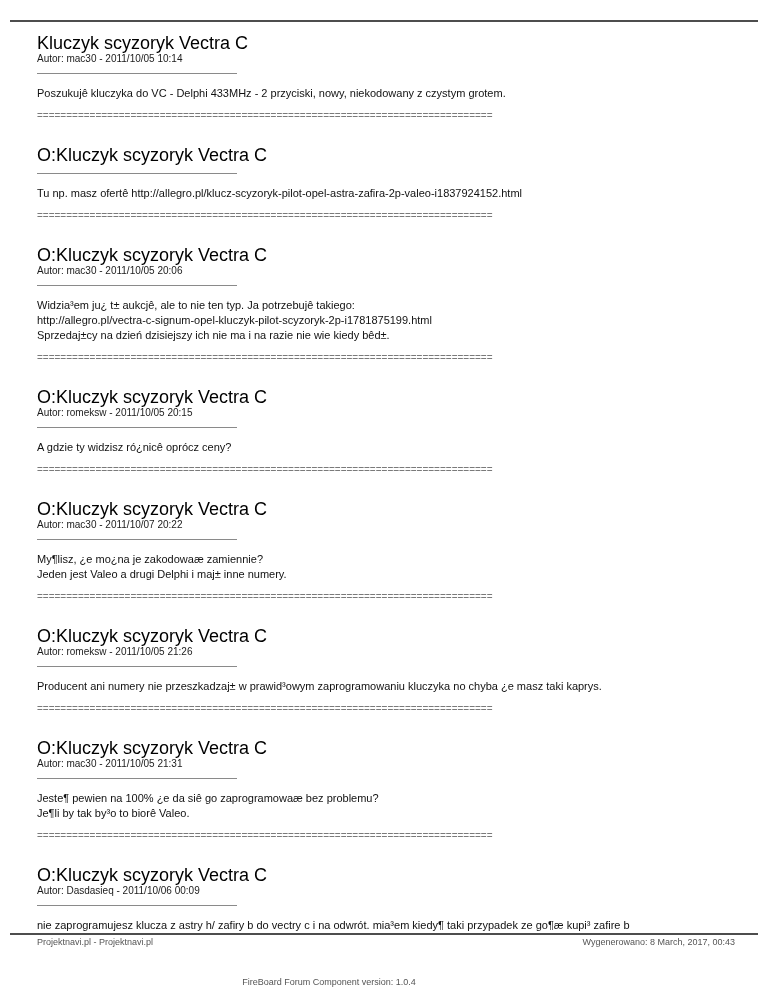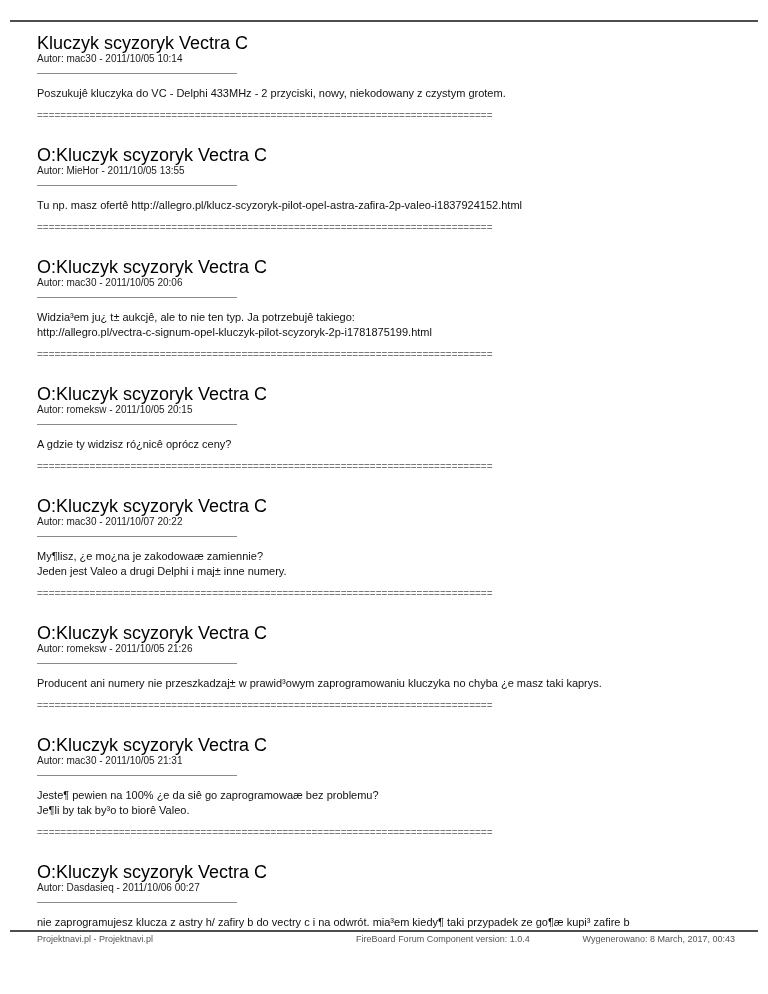--- a/index.html
+++ b/index.html
@@ -59,21 +59,21 @@
     height: 0;
   }
   .page-footer {
     display: flex;
     padding: 2px 33px 0 37px;
     font-size: 9px;
     line-height: 11px;
     color: #555;
   }
   .page-footer .f-left  { flex: 1; text-align: left; }
-  .page-footer .f-center{ flex: 1.4; text-align: right; }
+  .page-footer .f-center{ flex: 1.4; text-align: left; margin-top: 40px; }
   .page-footer .f-right { flex: 1; text-align: right; }
 </style>
 </head>
 <body>
 
 <div class="page">
 
   <div class="top-rule"></div>
 
   <div class="thread">
@@ -83,35 +83,35 @@
       <div class="post-author">Autor: mac30 - 2011/10/05 10:14</div>
       <div class="sig-divider"></div>
       <div class="post-body">
         <div>Poszukujê kluczyka do VC - Delphi 433MHz - 2 przyciski, nowy, niekodowany z czystym grotem.</div>
       </div>
       <div class="post-separator">==============================================================================</div>
     </div>
 
     <div class="post">
       <h2 class="post-title">O:Kluczyk scyzoryk Vectra C</h2>
-      <div class="post-author">Autor: MieHor - 2011/10/05 13:55</div>
       <div class="sig-divider"></div>
       <div class="post-body">
         <div>Tu np. masz ofertê http://allegro.pl/klucz-scyzoryk-pilot-opel-astra-zafira-2p-valeo-i1837924152.html</div>
       </div>
       <div class="post-separator">==============================================================================</div>
     </div>
 
     <div class="post">
       <h2 class="post-title">O:Kluczyk scyzoryk Vectra C</h2>
       <div class="post-author">Autor: mac30 - 2011/10/05 20:06</div>
       <div class="sig-divider"></div>
       <div class="post-body">
         <div>Widzia³em ju¿ t± aukcjê, ale to nie ten typ. Ja potrzebujê takiego:</div>
         <div>http://allegro.pl/vectra-c-signum-opel-kluczyk-pilot-scyzoryk-2p-i1781875199.html</div>
+        <div>Sprzedaj±cy na dzień dzisiejszy ich nie ma i na razie nie wie kiedy bêd±.</div>
       </div>
       <div class="post-separator">==============================================================================</div>
     </div>
 
     <div class="post">
       <h2 class="post-title">O:Kluczyk scyzoryk Vectra C</h2>
       <div class="post-author">Autor: romeksw - 2011/10/05 20:15</div>
       <div class="sig-divider"></div>
       <div class="post-body">
         <div>A gdzie ty widzisz ró¿nicê oprócz ceny?</div>
@@ -146,21 +146,21 @@
       <div class="sig-divider"></div>
       <div class="post-body">
         <div>Jeste¶ pewien na 100% ¿e da siê go zaprogramowaæ bez problemu?</div>
         <div>Je¶li by tak by³o to biorê Valeo.</div>
       </div>
       <div class="post-separator">==============================================================================</div>
     </div>
 
     <div class="post">
       <h2 class="post-title">O:Kluczyk scyzoryk Vectra C</h2>
-      <div class="post-author">Autor: Dasdasieq - 2011/10/06 00:27</div>
+      <div class="post-author">Autor: Dasdasieq - 2011/10/06 00:09</div>
       <div class="sig-divider"></div>
       <div class="post-body">
         <div>nie zaprogramujesz klucza z astry h/ zafiry b do vectry c i na odwrót. mia³em kiedy¶ taki przypadek ze go¶æ kupi³ zafire b</div>
       </div>
     </div>
 
   </div>
 
   <div class="footer-rule"></div>
   <div class="page-footer">

